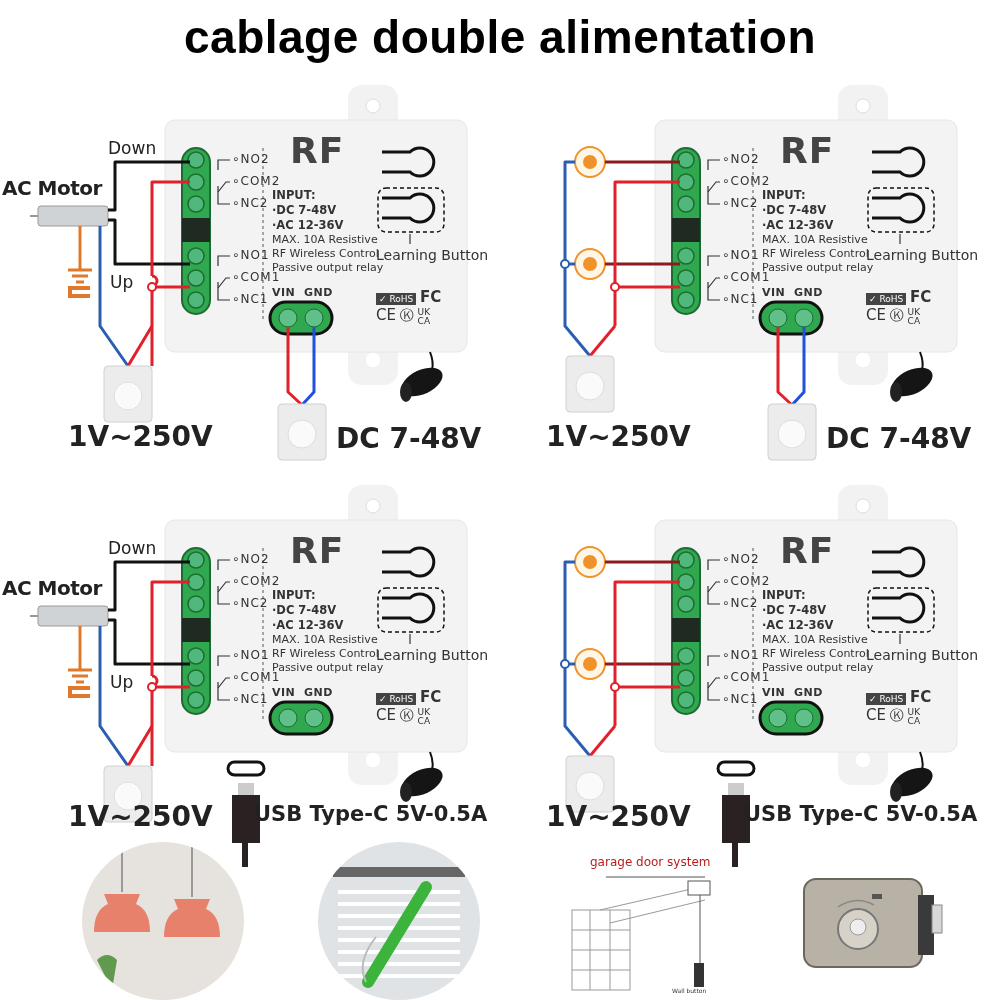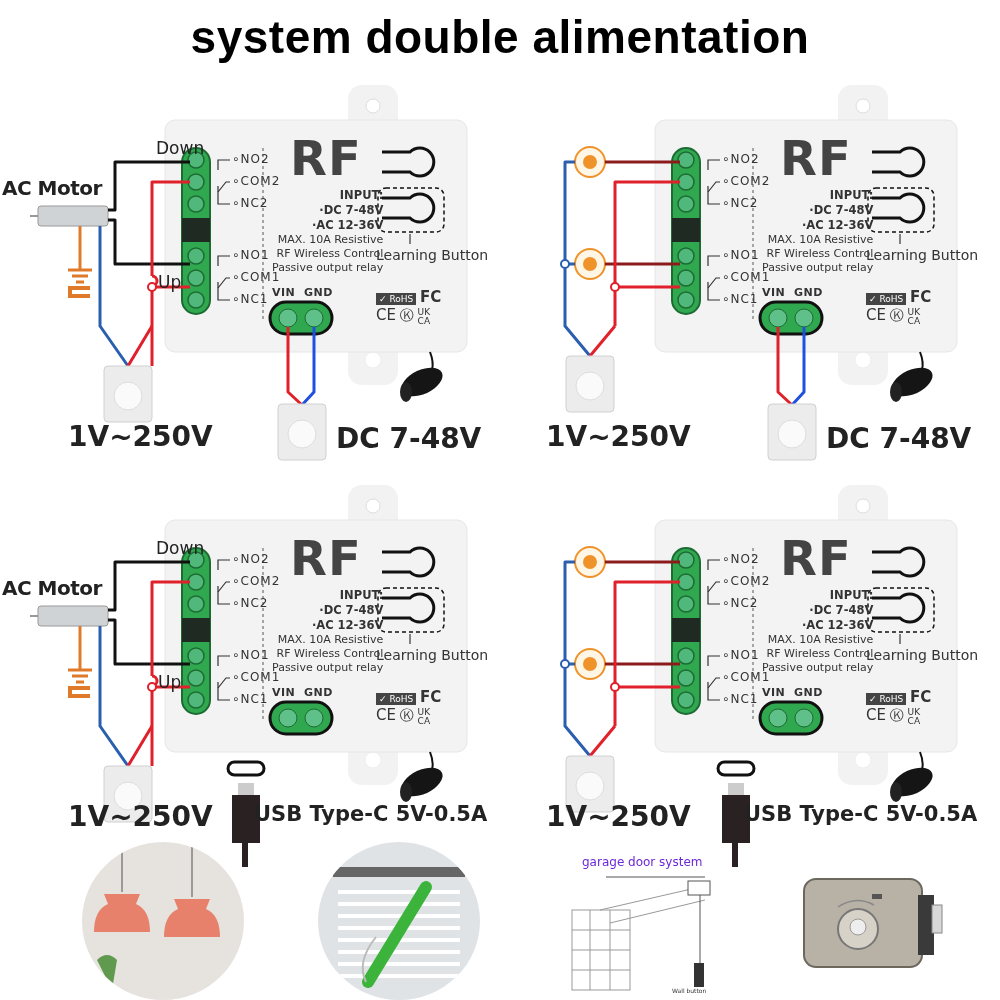--- a/index.html
+++ b/index.html
@@ -3,35 +3,35 @@
 <meta charset="utf-8">
 <style>
   html,body{margin:0;padding:0;background:#fff;}
   body{width:1000px;height:1000px;position:relative;overflow:hidden;font-family:"Liberation Sans",sans-serif;}
   .title{position:absolute;left:0;top:10px;width:1000px;text-align:center;font-weight:bold;font-size:46px;letter-spacing:0.5px;color:#000;font-family:"Liberation Sans",sans-serif;}
   .quad{position:absolute;width:500px;height:370px;}
   .quad svg{position:absolute;left:0;top:0;overflow:visible;}
   .lbl{position:absolute;color:#222;font-family:"DejaVu Sans",sans-serif;white-space:nowrap;}
   .big{font-weight:bold;font-size:28px;color:#222;}
   .motor-lbl{font-weight:bold;font-size:20px;color:#222;letter-spacing:-0.5px;}
-  .wire-lbl{font-size:17px;color:#222;margin-left:48px;}
-  .rf{font-size:48px;font-weight:bold;color:#444;letter-spacing:1px;text-align:right;}
+  .wire-lbl{font-size:17px;color:#222;}
+  .rf{font-size:36px;font-weight:bold;color:#444;letter-spacing:1px;text-align:right;}
   .term{font-size:12px;color:#333;letter-spacing:1px;}
-  .spec{font-size:11px;color:#333;line-height:14px;text-align:right;}
+  .spec{font-size:11px;color:#333;line-height:14px;}
   .spec b{font-size:11.5px;}
   .learn{font-size:14px;color:#333;}
   .vin{font-size:11px;font-weight:bold;color:#333;letter-spacing:0.5px;}
   .cert{font-size:12px;color:#333;}
   .rohs{background:#444;color:#fff;font-size:9px;padding:1px 3px;}
   .thumb{position:absolute;border-radius:50%;overflow:hidden;}
 </style>
 </head>
 <body>
 
-<div class="title">system double alimentation</div>
+<div class="title">cablage double alimentation</div>
 
 <div id="panels">
   <div class="quad" style="left: 0px; top: 120px;">
     <svg width="500" height="370">
 
       <g>
         <rect x="348" y="-35" width="50" height="50" rx="14" fill="#f2f2f2"></rect>
         <circle cx="373" cy="-14" r="7" fill="#fff" stroke="#ddd"></circle>
       </g>
       <g>
@@ -543,21 +543,21 @@
           <line x1="20" y1="110" x2="142" y2="110"></line>
         <line x1="20" y1="122" x2="142" y2="122"></line>
           <line x1="20" y1="134" x2="142" y2="134"></line>
       </g>
       <rect x="15" y="25" width="132" height="10" fill="#666"></rect>
       <line x1="50" y1="140" x2="108" y2="45" stroke="#3cb43c" stroke-width="12" stroke-linecap="round"></line>
       <path d="M48 140 q-10 -20 10 -45" stroke="#bbb" fill="none" stroke-width="2"></path>
     </svg>
   </div>
   <div style="position:absolute;left:560px;top:855px;width:180px;height:145px">
-    <div class="lbl" style="left:22px;top:0;font-size:12px;color:#6d28d9">garage door system</div>
+    <div class="lbl" style="left:30px;top:0;font-size:12px;color:#b91c1c">garage door system</div>
     <svg width="180" height="145" style="position:absolute;left:0;top:0">
       <line x1="46" y1="22" x2="145" y2="22" stroke="#555"></line>
       <g stroke="#999" fill="none">
         <rect x="12" y="55" width="58" height="80"></rect>
         <line x1="12" y1="75" x2="70" y2="75"></line>
           <line x1="12" y1="95" x2="70" y2="95"></line>
           <line x1="12" y1="115" x2="70" y2="115"></line>
         <line x1="30" y1="55" x2="30" y2="135"></line>
           <line x1="50" y1="55" x2="50" y2="135"></line>
         <line x1="40" y1="55" x2="140" y2="32"></line>

